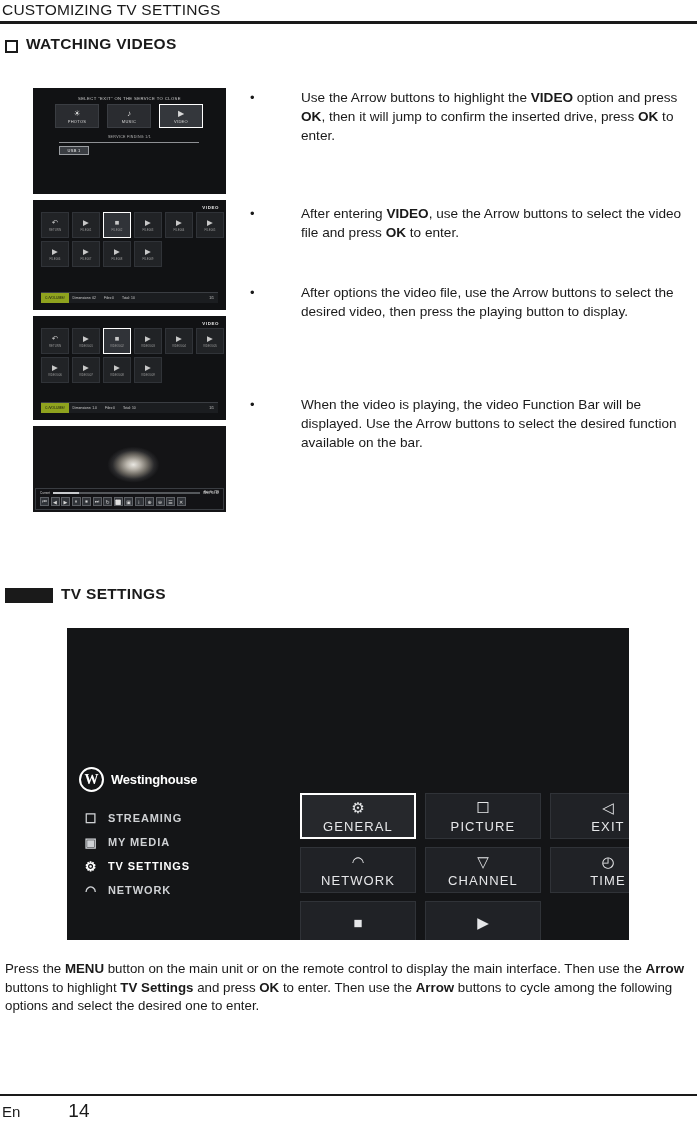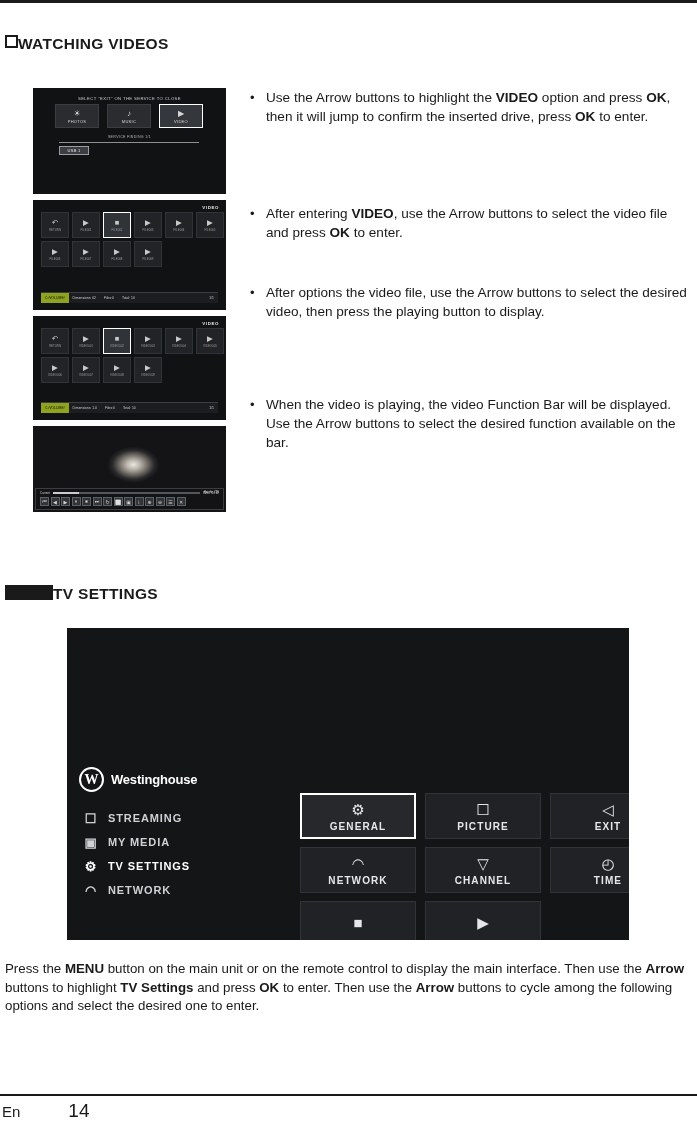--- a/index.html
+++ b/index.html
@@ -29,21 +29,22 @@
   }
   .header-rule {
     height: 3px;
     background: #1a1a1a;
     width: 697px;
   }
 
   
   .section-head {
     display: flex;
-    align-items: flex-start;
+    align-items: flex-end;
+    gap: 8px;
   }
   .sq-small {
     width: 13px;
     height: 13px;
     border: 2px solid #1a1a1a;
     background: #ffffff;
     display: inline-block;
   }
   .sq-bar {
     width: 48px;
@@ -72,21 +73,21 @@
     font-size: 13.6px;
     line-height: 19px;
     margin-bottom: 0;
   }
   .bullet .dot {
     width: 16px;
     flex: 0 0 16px;
     font-size: 13px;
     line-height: 19px;
   }
-  .bullet .txt { flex: 1; }
+  .bullet .txt { flex: 1; margin-left: 35px; }
   .bullet b { font-weight: bold; }
 
   #b1 { position: absolute; top: 0px; left: 0; width: 442px; }
   #b2 { position: absolute; top: 116px; left: 0; width: 442px; }
   #b3 { position: absolute; top: 195px; left: 0; width: 442px; }
   #b4 { position: absolute; top: 307px; left: 0; width: 442px; }
 
   
   .shot {
     position: absolute;
@@ -212,21 +213,21 @@
     position: absolute; left: 233px; top: 165px;
     display: grid; grid-template-columns: repeat(3, 116px); gap: 8px 9px;
   }
   .tile {
     width: 116px; height: 46px; background: #202226; border: 1px solid #303338;
     display: flex; flex-direction: column; align-items: center; justify-content: center;
     color: #e6e7e9;
   }
   .tile.sel { border: 2px solid #ffffff; background: #26282c; }
   .tile .ico { font-size: 15px; line-height: 17px; }
-  .tile .lbl { font-size: 10px; letter-spacing: 1.1px; font-weight: bold; margin-top: 3px; }
+  .tile .lbl { font-size: 13px; letter-spacing: 1.1px; font-weight: normal; margin-top: 3px; }
 
   
   #para {
     position: absolute; left: 5px; top: 960px; width: 688px;
     font-size: 13.3px; line-height: 18.5px;
   }
   #para b { font-weight: bold; }
 
   
   .footer-rule {
@@ -235,20 +236,21 @@
   .footer {
     position: absolute; left: 2px; top: 1100px; display: flex; align-items: baseline; gap: 8px;
   }
   .footer .en { font-size: 15px; }
   .footer .pg { font-size: 19px; margin-left: 40px; }
 </style>
 </head>
 <body>
 
 <div class="page-header">
+  <div class="header-title">CUSTOMIZING TV SETTINGS</div>
   <div class="header-rule"></div>
 </div>
 
 <div class="section-head" id="watching-head">
   <span class="sq-small"></span>
   <span class="section-title">WATCHING VIDEOS</span>
 </div>
 
 <div class="shot" id="shot1">
   <div class="s1-title">SELECT "EXIT" ON THE SERVICE TO CLOSE</div>

